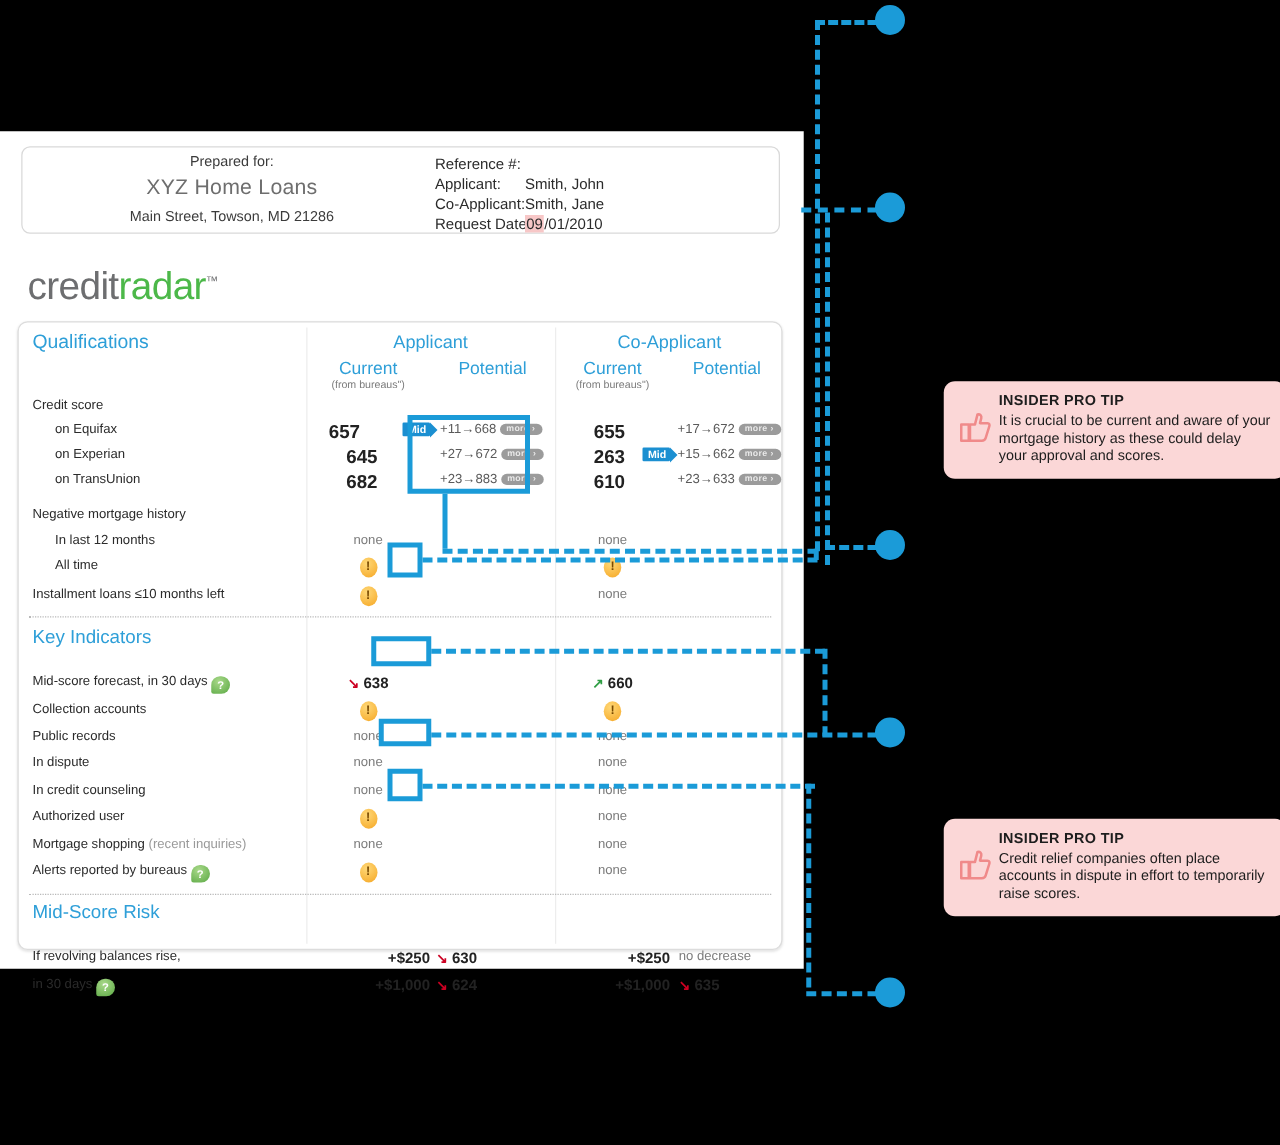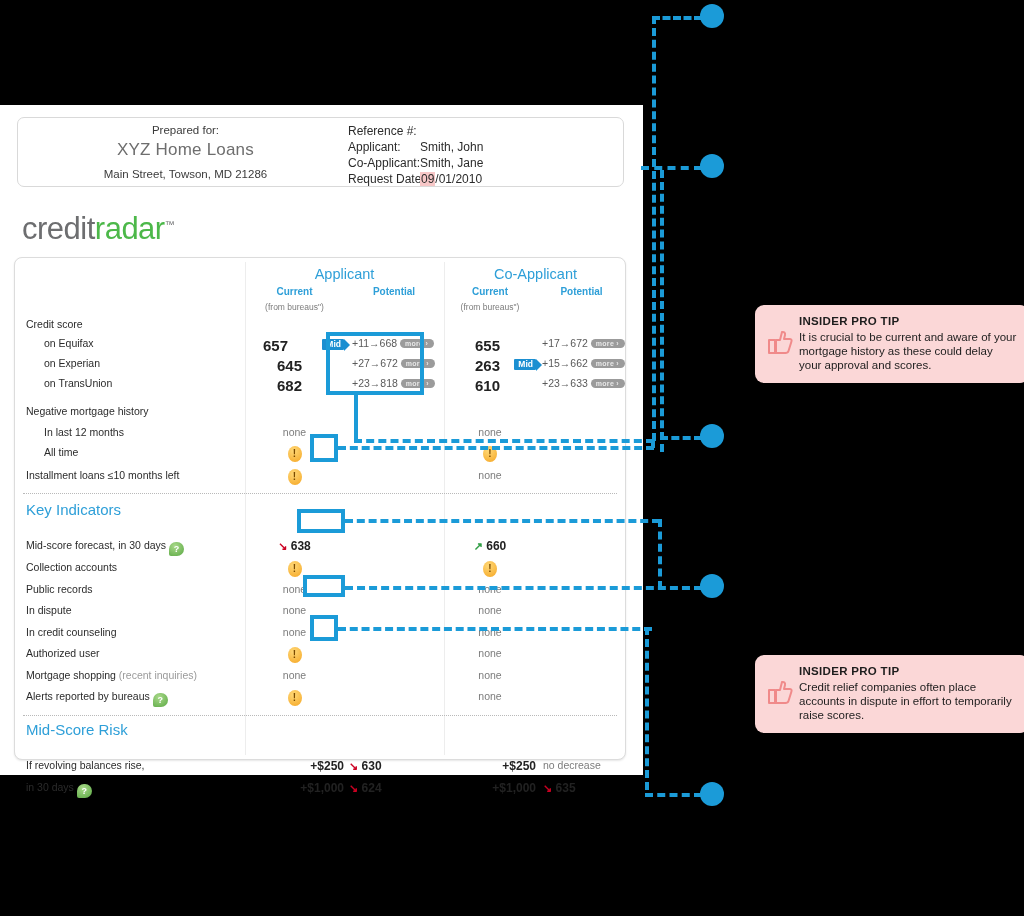--- a/index.html
+++ b/index.html
@@ -49,21 +49,21 @@
     box-shadow:0 1px 2px rgba(0,0,0,.10);
   }
   .vdiv{ position:absolute; top:4px; bottom:4px; width:1px; background:#ededed; }
 
   .sec-title{ color:#2e9fd8; font-size:15.5px; padding:7px 0 0 11px; }
   .sec-title.small{ font-size:15px; }
 
   
   .colhdr{ position:absolute; color:#2e9fd8; text-align:center; }
   .grp{ font-size:14.5px; }
-  .sub{ font-size:10px;font-weight:bold; }
+  .sub{ font-size:14px; }
   .bureaus{ font-size:8.5px; color:#7b7b7b; }
 
   .row{ position:absolute; left:0; width:100%; height:21px; }
   .rlabel{ position:absolute; left:11px; font-size:10.5px; color:#2b2b2b; white-space:nowrap; }
   .rlabel.ind{ left:29px; }
   .rlabel .muted{ color:#9a9a9a; }
 
   .cell{ position:absolute; text-align:center; font-size:10.5px; color:#7c7c7c; }
   .cell.num{ color:#222; font-size:15px; font-weight:bold; text-align:left; }
   .cell.pot{ color:#5a5a5a; font-size:10.5px; text-align:left; white-space:nowrap; }
@@ -147,20 +147,21 @@
 
   <div class="logo">
     <span class="c1">credit</span><span class="c2">radar</span><span class="tm">™</span>
   </div>
 
   <div class="report">
 
     <div class="vdiv" style="left:230px;"></div>
     <div class="vdiv" style="left:429px;"></div>
 
+    <div class="sec-title">Qualifications</div>
 
     <div class="colhdr grp" style="left:230px; top:8px; width:199px;">Applicant</div>
     <div class="colhdr grp" style="left:429px; top:8px; width:183px;">Co-Applicant</div>
     <div class="colhdr sub" style="left:230px; top:28px; width:99px;">Current</div>
     <div class="colhdr sub" style="left:329px; top:28px; width:100px;">Potential</div>
     <div class="colhdr sub" style="left:429px; top:28px; width:92px;">Current</div>
     <div class="colhdr sub" style="left:521px; top:28px; width:91px;">Potential</div>
     <div class="colhdr bureaus" style="left:230px; top:44px; width:99px;">(from bureausʺ)</div>
     <div class="colhdr bureaus" style="left:429px; top:44px; width:92px;">(from bureausʺ)</div>
 
@@ -200,21 +201,21 @@
       <span class="cell pot" style="left:527px;">
         <span>+15</span><span class="arrw">→</span><span>662</span>
         <span class="more">more ›</span>
       </span>
     </div>
 
     <div class="row" style="top:119px;">
       <span class="rlabel ind">on TransUnion</span>
       <span class="cell num" style="left:262px;">682</span>
       <span class="cell pot" style="left:337px;">
-        <span>+23</span><span class="arrw">→</span><span>818</span>
+        <span>+23</span><span class="arrw">→</span><span>883</span>
         <span class="more">more ›</span>
       </span>
       <span class="cell num" style="left:460px;">610</span>
       <span class="cell pot" style="left:527px;">
         <span>+23</span><span class="arrw">→</span><span>633</span>
         <span class="more">more ›</span>
       </span>
     </div>
 
     <div class="row" style="top:147px;">

